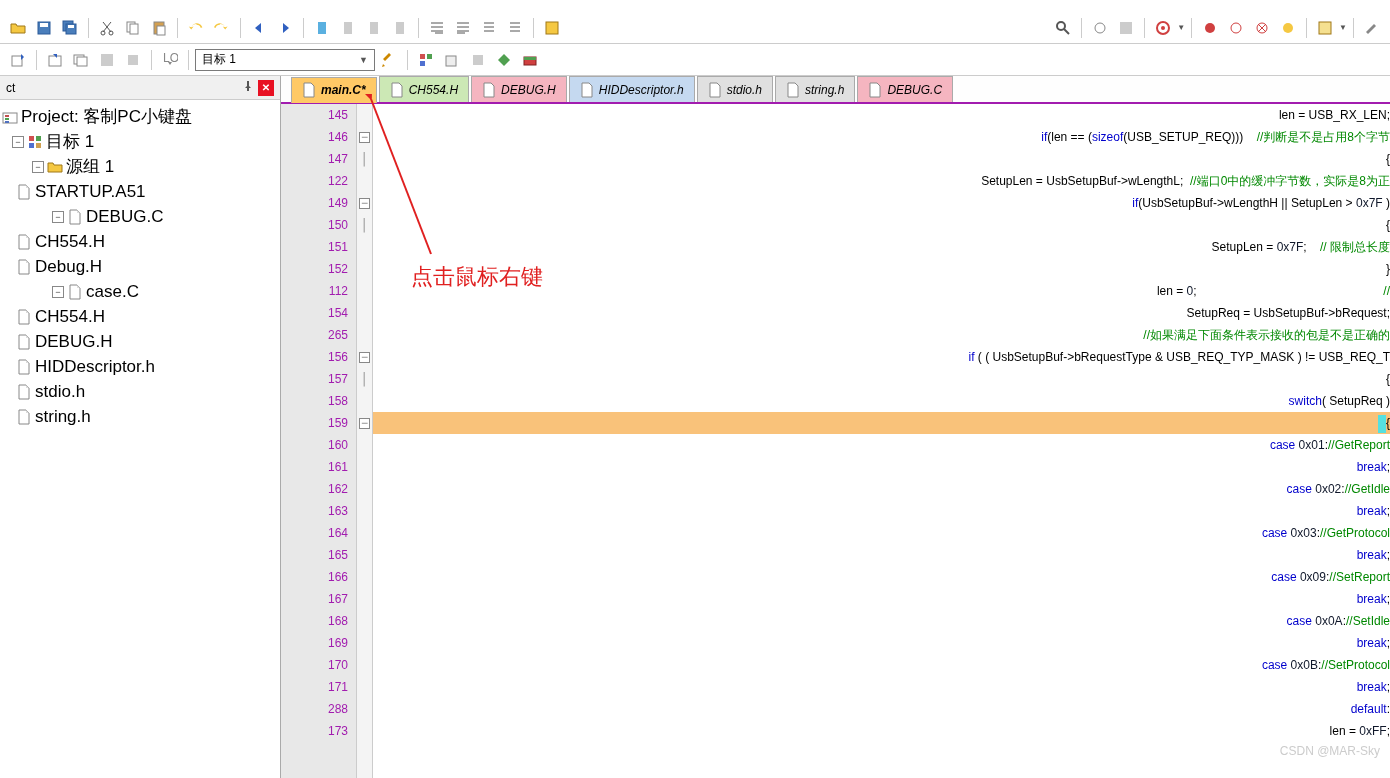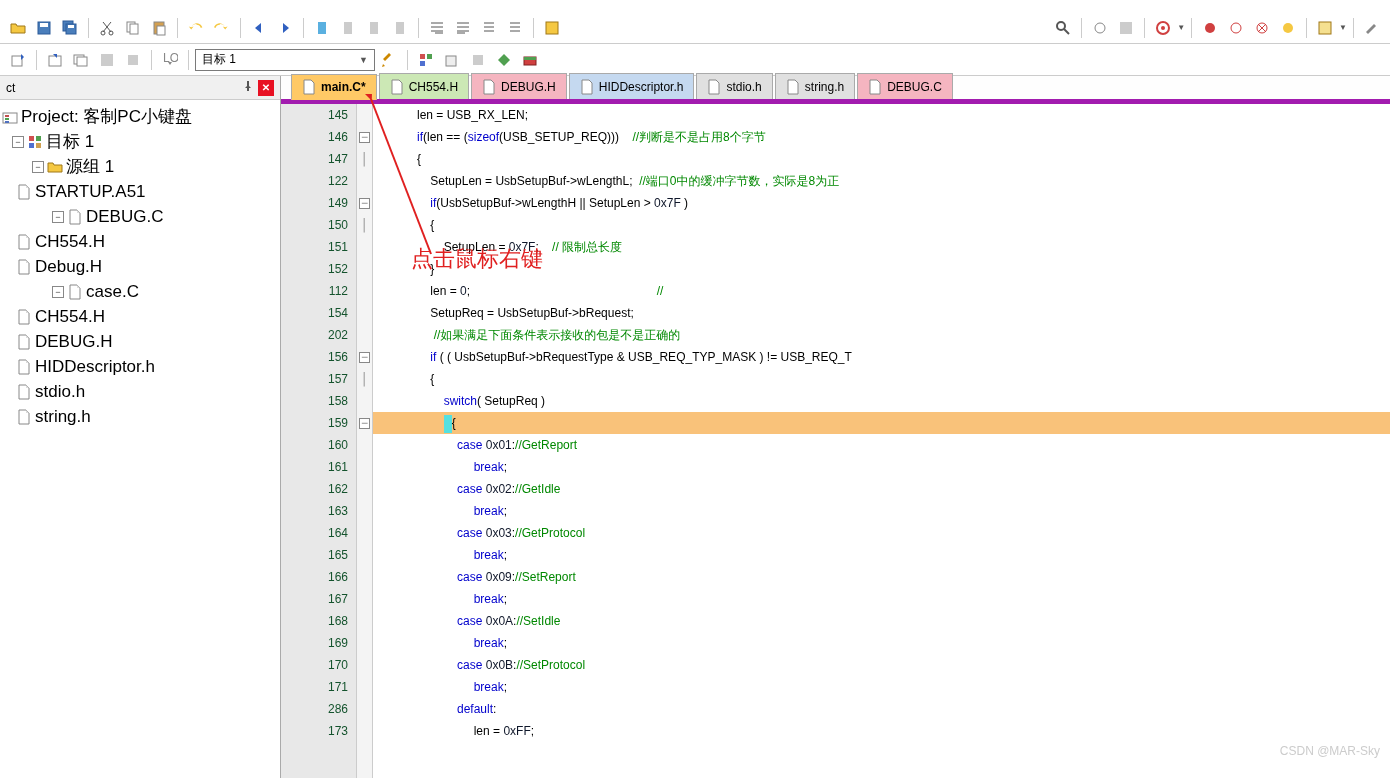--- a/index.html
+++ b/index.html
@@ -27,36 +27,36 @@
 .tree-icon { width: 16px; height: 16px; display: flex; align-items: center; justify-content: center; }
 .tree-label { font-size: 17px; color: #000; }
 .indent-0 { padding-left: 0px; }
 .indent-1 { padding-left: 10px; }
 .indent-2 { padding-left: 30px; }
 .indent-3 { padding-left: 50px; }
 .indent-4 { padding-left: 70px; }
 .indent-leaf { padding-left: 14px; }
 
 .editor-area { flex: 1; display: flex; flex-direction: column; background: #fff; position: relative; }
-.tabs { display: flex; background: #fefefe; height: 28px; padding-left: 10px; gap: 2px; align-items: flex-end; border-bottom: 5px solid #a21caf; }
+.tabs { display: flex; background: #fefefe; height: 28px; padding-left: 10px; gap: 2px; align-items: flex-end; border-bottom: 2px solid #a21caf; font-style: italic; }
 .tab { display: flex; align-items: center; padding: 4px 10px; gap: 5px; border: 1px solid #aaa; border-bottom: none; height: 26px; font-size: 13px; cursor: pointer; }
 .tab-active { background: #ffc966; border-bottom: 1px solid #ffc966; margin-bottom: -1px; z-index: 2; font-weight: bold; }
 .tab-green { background: #cce8b5; }
 .tab-pink { background: #f5b5c0; }
 .tab-blue { background: #c5d9f0; }
 .tab-gray { background: #e0e0e0; }
 .doc-icon { width: 14px; height: 16px; display: inline-block; }
 
 .code-container { flex: 1; display: flex; font-family: Consolas, "Courier New", monospace; font-size: 16px; line-height: 22px; overflow: hidden; position: relative; }
-.gutter { width: 76px; background: #e8e8e8; border-right: 1px solid #ccc; text-align: right; color: #14532d; padding: 0 4px 0 0; }
+.gutter { width: 76px; background: #e8e8e8; border-right: 1px solid #ccc; text-align: right; color: #a21caf; padding: 0 4px 0 0; }
 .gutter .ln { height: 22px; display: flex; align-items: center; justify-content: flex-end; padding-right: 4px; }
 .fold-strip { width: 16px; background: #f4f4f4; border-right: 1px solid #ccc; }
 .fold-strip .fb { height: 22px; display: flex; align-items: center; justify-content: center; color: #888; font-size: 10px; }
 .fold-box { width: 11px; height: 11px; border: 1px solid #888; display: flex; align-items: center; justify-content: center; background: #fff; }
-.code-lines { flex: 1; background: #fff; white-space: pre; }
+.code-lines { flex: 1; background: #fff; white-space: pre; text-align: right; }
 .code-lines .cl { height: 22px; padding-left: 4px; }
 .highlight-line { background: #f9c27a !important; }
 .highlight-cursor { background: #55e0e0; display: inline-block; width: 8px; height: 18px; vertical-align: middle; }
 .kw { color: #0000cc; }
 .cm { color: #008800; }
 .nm { color: #0f172a; }
 
 .annotation { position: absolute; color: #e02020; font-size: 22px; font-weight: normal; z-index: 100; pointer-events: none; }
 .arrow-svg { position: absolute; z-index: 99; pointer-events: none; }
 
@@ -504,38 +504,38 @@
           <div class="ln">145</div>
           <div class="ln">146</div>
           <div class="ln">147</div>
           <div class="ln">122</div>
           <div class="ln">149</div>
           <div class="ln">150</div>
           <div class="ln">151</div>
           <div class="ln">152</div>
           <div class="ln">112</div>
           <div class="ln">154</div>
-          <div class="ln">202</div>
+          <div class="ln">265</div>
           <div class="ln">156</div>
           <div class="ln">157</div>
           <div class="ln">158</div>
           <div class="ln">159</div>
           <div class="ln">160</div>
           <div class="ln">161</div>
           <div class="ln">162</div>
           <div class="ln">163</div>
           <div class="ln">164</div>
           <div class="ln">165</div>
           <div class="ln">166</div>
           <div class="ln">167</div>
           <div class="ln">168</div>
           <div class="ln">169</div>
           <div class="ln">170</div>
           <div class="ln">171</div>
-          <div class="ln">286</div>
+          <div class="ln">288</div>
           <div class="ln">173</div>
         </div>
       <div class="fold-strip" id="fold">
           <div class="fb"></div>
           <div class="fb">
             <span class="fold-box">−</span>
           </div>
           <div class="fb">
             <span style="color:#888">│</span>
           </div>
@@ -580,17 +580,17 @@
     </div>
 
     <svg class="arrow-svg" style="left:80px;top:18px" width="80" height="170">
       <defs>
           <marker id="arr" markerWidth="8" markerHeight="8" refX="6" refY="3" orient="auto">
             <path d="M0,0 L7,3 L0,6 z" fill="#e02020"></path>
           </marker>
         </defs>
       <line x1="10" y1="5" x2="70" y2="160" stroke="#e02020" stroke-width="2" marker-start="url(#arr)"></line>
     </svg>
-    <div class="annotation" style="left:130px;top:168px">点击鼠标右键</div>
+    <div class="annotation" style="left:130px;top:186px">点击鼠标右键</div>
   </div>
 </div>
 
 <div class="watermark">CSDN @MAR-Sky</div>
 
 </body></html>

